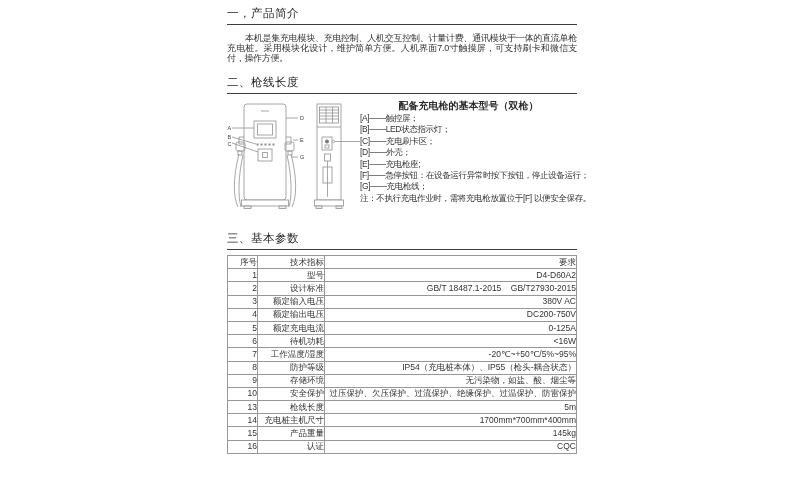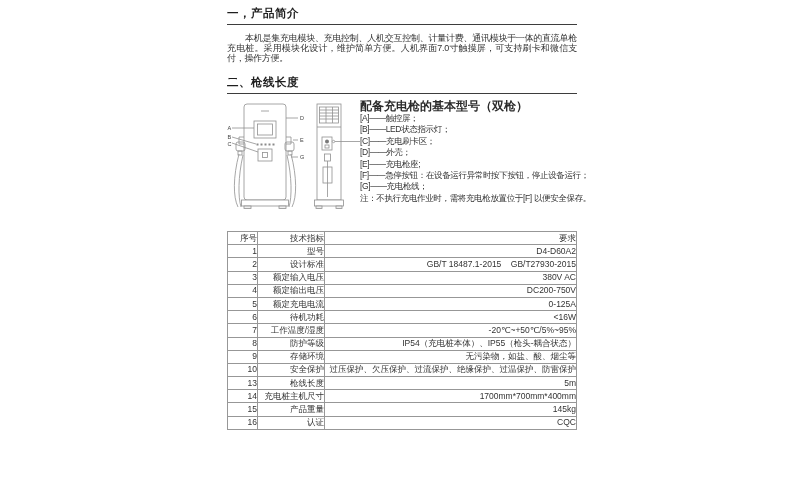--- a/index.html
+++ b/index.html
@@ -1,28 +1,28 @@
 <!DOCTYPE html>
 <html><head>
 <meta charset="utf-8">
 <style>
   html,body{margin:0;padding:0;background:#ffffff;}
   .page{position:relative;width:800px;height:500px;background:#ffffff;overflow:hidden;
         font-family:"Liberation Sans","DejaVu Sans",sans-serif;}
   .content{position:absolute;left:227px;top:6px;width:350px;color:#333;}
-  .sec-heading{font-size:11.5px;font-weight:bold;color:#1f1f1f;margin:0;padding-bottom:3px;
+  .sec-heading{font-size:11.5px;font-weight:normal;color:#1f1f1f;margin:0;padding-bottom:3px;
         border-bottom:1.5px solid #3d3d3d;letter-spacing:0.5px;line-height:15px;}
   .intro{font-size:9px;line-height:10px;letter-spacing:-0.3px;margin:8px 0 0;
         text-indent:18px;text-align:justify;color:#333;}
   .sec2{margin-top:12px;display:block;}
   .sec3{margin-top:8px;display:block;}
   .diagram-row{display:flex;margin-top:3px;height:126px;}
   .diagram{flex:0 0 133px;}
   .parts-text{flex:1;padding-top:2px;min-width:0;}
-  .parts-title{font-size:12px;font-weight:bold;color:#2a2a2a;line-height:14px;white-space:nowrap;}
+  .parts-title{font-size:10px;font-weight:bold;color:#2a2a2a;line-height:14px;white-space:nowrap;text-align:center;}
   .part-line{font-size:8.5px;line-height:11.4px;letter-spacing:-0.35px;white-space:nowrap;color:#333;}
   .params{border-collapse:collapse;width:100%;table-layout:fixed;margin-top:5px;border:1px solid #6f6f6f;}
   .params th,.params td{border:1px solid #979797;font-size:8.5px;font-weight:normal;
         text-align:right;vertical-align:middle;padding:0;height:12.2px;line-height:11px;
         color:#333;white-space:pre-wrap;overflow:hidden;}
 </style>
 </head>
 <body>
 
 <div class="page">
@@ -109,20 +109,21 @@
               <div class="part-line">[E]——充电枪座;</div>
               <div class="part-line">[F]——急停按钮：在设备运行异常时按下按钮，停止设备运行；</div>
               <div class="part-line">[G]——充电枪线；</div>
             </div>
           <div class="part-line">注：不执行充电作业时，需将充电枪放置位于[F] 以便安全保存。</div>
         </div>
       </div>
     </section>
 
     <section class="sec3">
+      <h2 class="sec-heading">三、基本参数</h2>
       <table class="params">
         <colgroup>
             <col style="width:30px">
             <col style="width:67px">
             <col>
           </colgroup>
         <thead>
           <tr>
             <th>序号</th>
             <th>技术指标</th>

